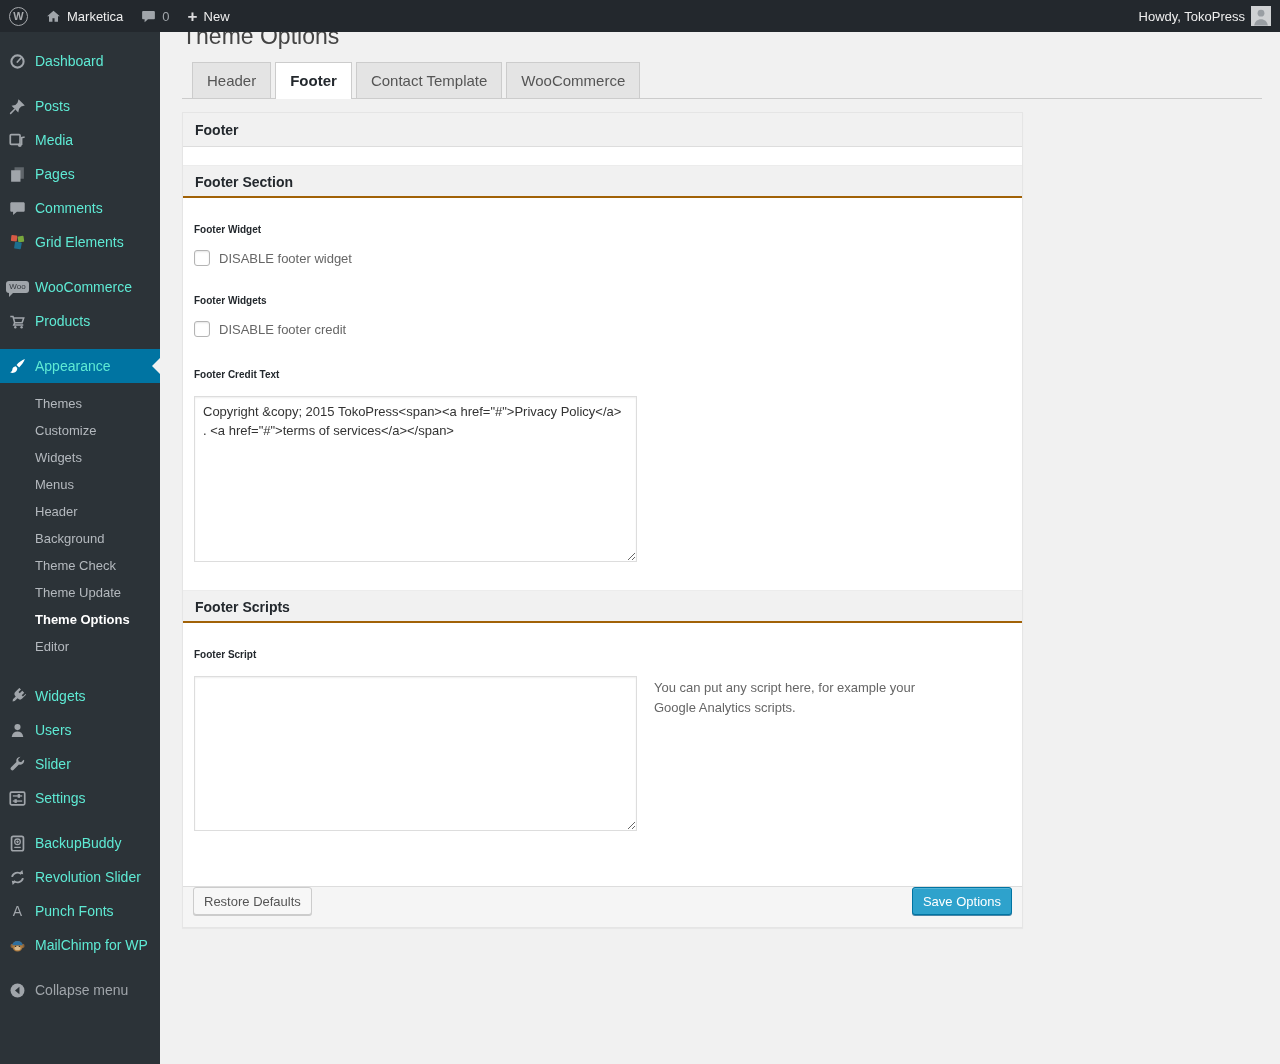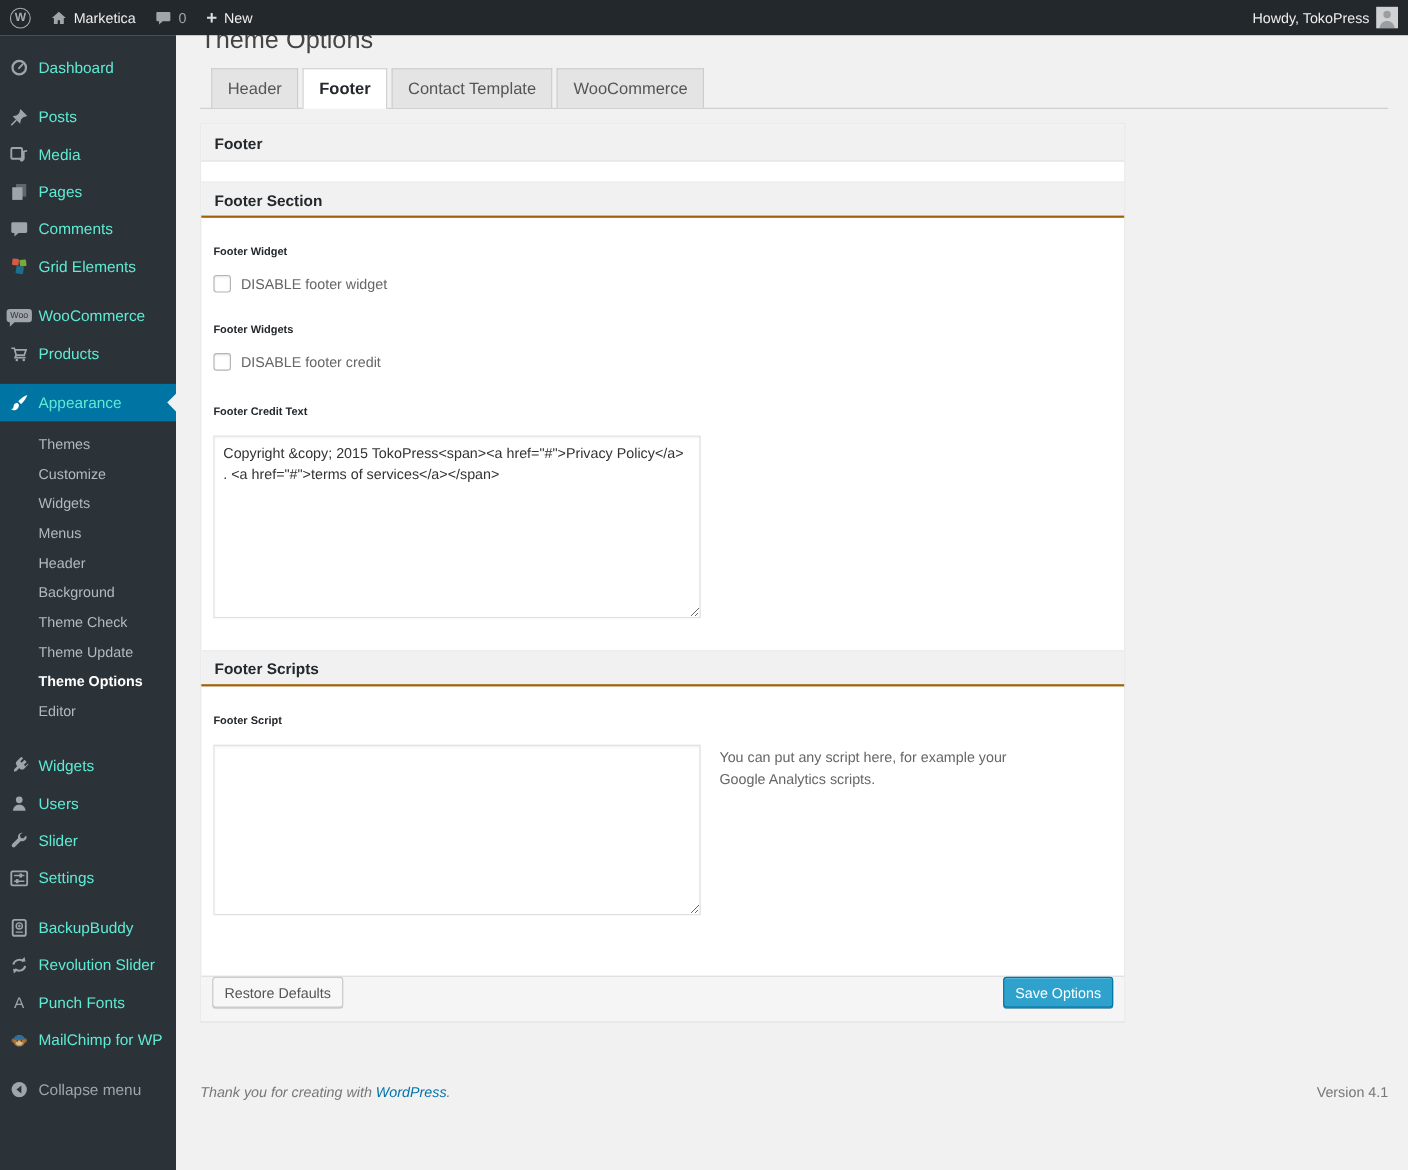--- a/index.html
+++ b/index.html
@@ -393,19 +393,13 @@
         <div class="help-text">You can put any script here, for example your Google Analytics scripts.</div>
       </div>
     </div>
 
     <div class="panel-footer">
       <button class="btn btn-secondary">Restore Defaults</button>
       <button class="btn btn-primary">Save Options</button>
     </div>
   </div>
 
-  <div class="page-footer">
-    <span class="thanks">
-      <span>Thank you for creating with </span><a>WordPress</a><span>.</span>
-    </span>
-    <span class="version">Version 4.1</span>
-  </div>
 </div>
 
 </body></html>

